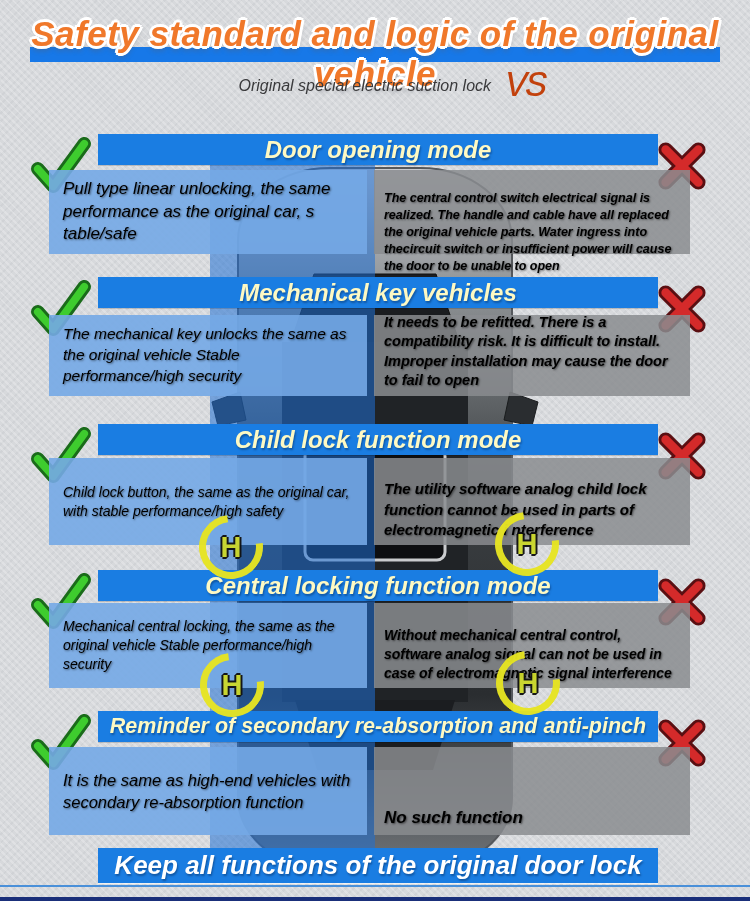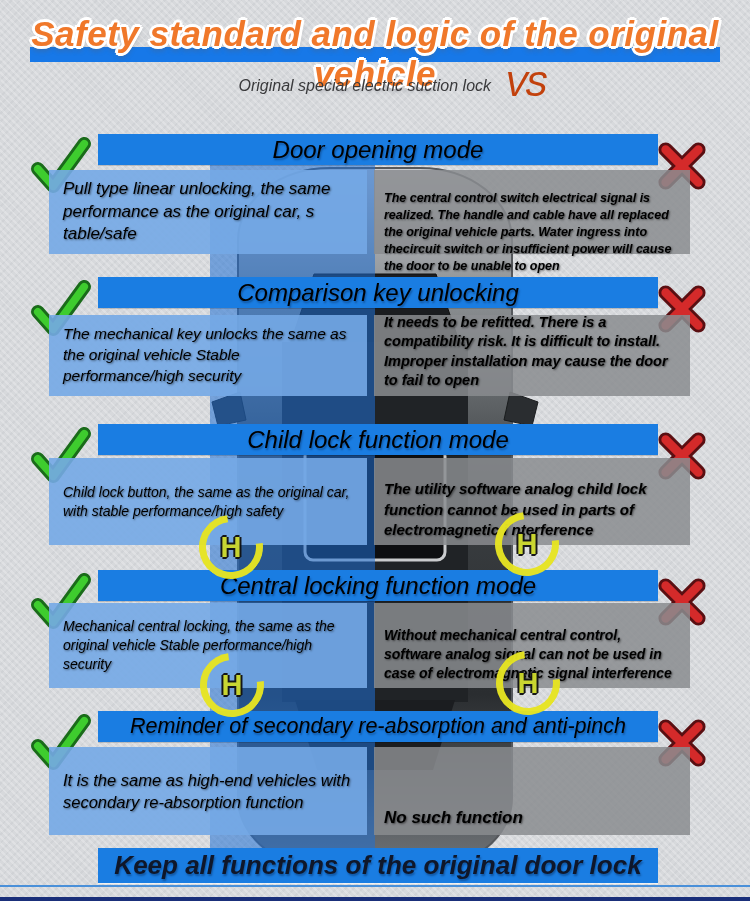--- a/index.html
+++ b/index.html
@@ -36,21 +36,21 @@
     letter-spacing:-2px; padding:16px 2px;font-family:Liberation Mono, monospace;}
 
   
   .sec{position:absolute; left:0; width:750px; z-index:4;}
   .sec-header{
     position:absolute; left:98px; top:0; width:560px; height:31px;
     background:#1a7de2; box-shadow:0 1px 0 rgba(0,0,0,.15);
     display:flex; align-items:center; justify-content:center;
   }
   .sec-header span{
-    color:#000000; font-weight:normal; font-style:italic; font-size:24px;
+    color:#fef9c3; font-weight:bold; font-style:italic; font-size:24px;
     white-space:nowrap; text-shadow:1px 2px 2px rgba(0,30,70,.4);
   }
   .s5 .sec-header span{font-size:21.5px;}
   .box{position:absolute; top:var(--bt); height:var(--bh);
     display:flex; align-items:center; box-sizing:border-box;}
   .box p{margin:0; color:#000000; font-style:italic; line-height:1.35;
     text-shadow:1px 1px 2px rgba(0,0,0,.5);}
   .box.left{left:49px; width:318px; background:rgba(116,168,230,.9); padding:6px 12px 6px 14px;}
   .box.right{left:374px; width:316px; background:rgba(138,140,143,.85); padding:5px 8px 5px 10px;align-items:flex-end;}
   .box.left p{font-size:var(--lf); font-weight:normal;}
@@ -71,21 +71,21 @@
     transform:rotate(38deg); opacity:.96;
     display:flex; align-items:center; justify-content:center;}
   .h-badge span{transform:rotate(-38deg); font-size:29px; font-weight:bold;
     font-family:"Liberation Sans", sans-serif; color:#ccd82c; line-height:1;
     text-shadow:-2px 0 #111,2px 0 #111,0 -2px #111,0 2px #111,-1px -1px #111,1px 1px #111;}
 
   
   .footer-bar{position:absolute; left:98px; top:848px; width:560px; height:35px; z-index:4;
     background:#1a7de2; display:flex; align-items:center; justify-content:center;
     box-shadow:0 1px 0 rgba(255,255,255,.6);}
-  .footer-bar span{color:#0f172a; font-weight:bold; font-style:italic; font-size:26px;
+  .footer-bar span{color:#ffffff; font-weight:bold; font-style:italic; font-size:26px;
     white-space:nowrap; text-shadow:1px 2px 2px rgba(0,30,70,.4);}
   .rule-line{position:absolute; left:0; top:885px; width:750px; height:2px;
     background:#4a90d9; z-index:5;}
   .bottom-strip{position:absolute; left:0; top:897px; width:750px; height:4px;
     background:#1a2f7a; z-index:5;}
 </style>
 </head>
 <body>
 
 <svg width="0" height="0" style="position:absolute">
@@ -144,21 +144,21 @@
     <div class="box right">
       <p>The central control switch electrical signal is realized. The handle and cable have all replaced the original vehicle parts. Water ingress into thecircuit switch or insufficient power will cause the door to be unable to open</p>
     </div>
   </section>
 
   <section class="sec s2">
     <svg class="check" viewBox="0 0 64 60">
         <use href="#checkmark"></use>
       </svg>
     <div class="sec-header">
-      <span>Comparison key unlocking</span>
+      <span>Mechanical key vehicles</span>
     </div>
     <svg class="cross" viewBox="0 0 52 52">
         <use href="#crossmark"></use>
       </svg>
     <div class="box left">
       <p>The mechanical key unlocks the same as the original vehicle Stable performance/high security</p>
     </div>
     <div class="box right">
       <p>It needs to be refitted. There is a compatibility risk. It is difficult to install. Improper installation may cause the door to fail to open</p>
     </div>

